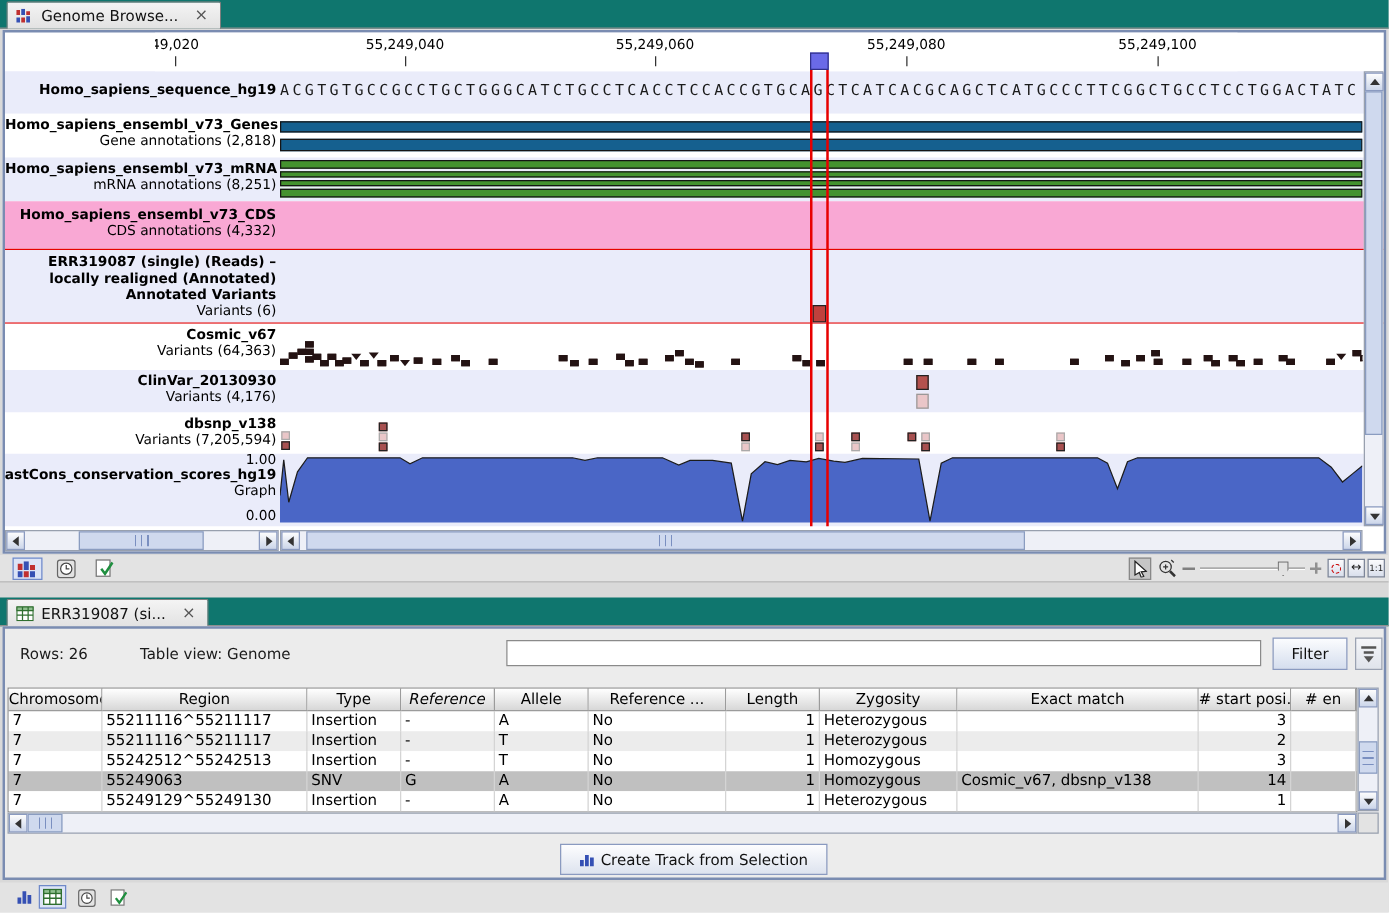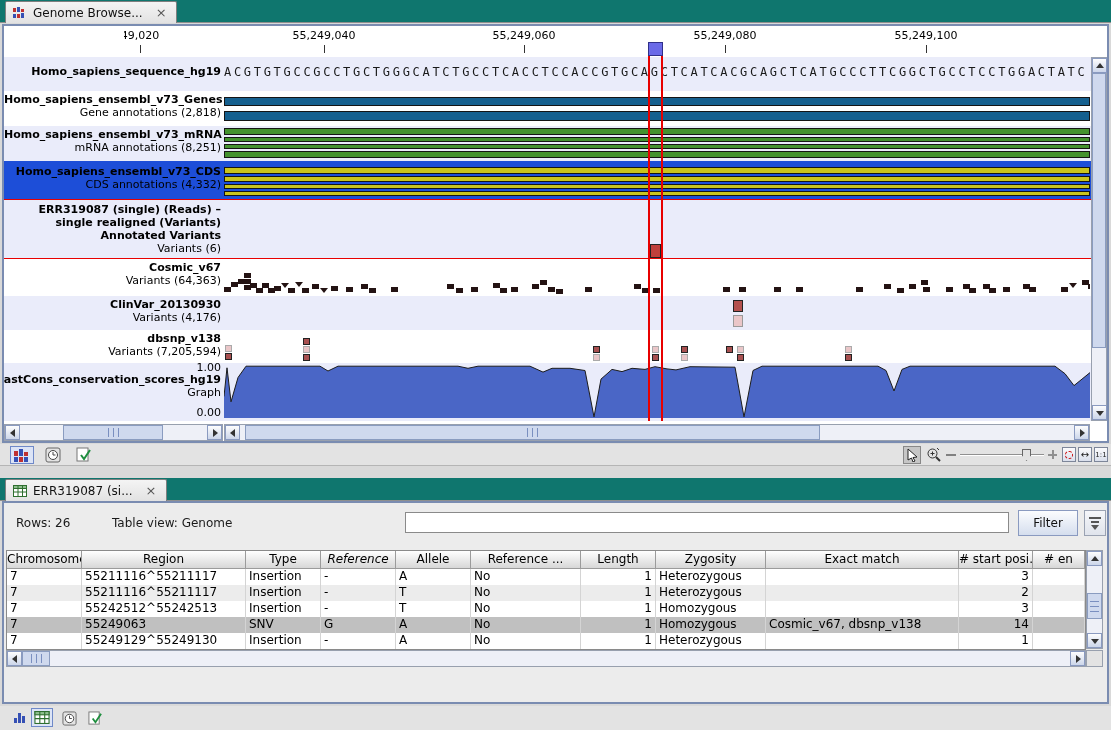--- a/index.html
+++ b/index.html
@@ -20,21 +20,21 @@
   .rtick{position:absolute;top:19px;width:1px;height:8px;background:#333;}
   
   .trow{display:flex;width:1103px;}
   .tlabel{width:220px;position:relative;text-align:right;padding:2px 3px 0 0;overflow:hidden;}
   .tt{font-size:11px;font-weight:bold;line-height:13px;color:#000;}
   .ts{font-size:11px;line-height:13px;color:#000;}
   .tcontent{width:866px;position:relative;overflow:hidden;}
   .t-seq{height:34px;background:#eaecfa;}
   .t-genes{height:35px;background:#fff;}
   .t-mrna{height:35px;background:#eaecfa;}
-  .t-cds{height:38px;background:#1d4ed8;}
+  .t-cds{height:38px;background:#f9a8d4;flex-direction:column;}
   .t-err{height:60px;background:#eaecfa;border-top:1px solid #e80000;border-bottom:1px solid #e80000;}
   .t-cosmic{height:37px;background:#fff;}
   .t-clinvar{height:34px;background:#eaecfa;}
   .t-dbsnp{height:33px;background:#fff;}
   .t-graph{height:58px;background:#eaecfa;}
   .seqtext{position:absolute;left:0;top:8px;font-family:"DejaVu Sans Mono",monospace;font-size:12px;letter-spacing:2.7px;color:#1a1a1a;white-space:nowrap;}
   .bar{position:absolute;left:0;width:866px;border:1px solid #151515;}
   .vmark{position:absolute;}
   .tri{width:0;height:0;border-left:4px solid transparent;border-right:4px solid transparent;border-top:5px solid #241313;background:none !important;border-bottom:none;}
   
@@ -151,21 +151,21 @@
       <div class="bar cbar" style="top: 6px; height: 7px; background: rgb(201, 196, 29);"></div>
       <div class="bar cbar" style="top: 15px; height: 6px; background: rgb(201, 196, 29);"></div>
       <div class="bar cbar" style="top: 23px; height: 5px; background: rgb(201, 196, 29);"></div>
       <div class="bar cbar" style="top: 30px; height: 5px; background: rgb(201, 196, 29);"></div>
     </div>
   </div>
 
   <div class="trow t-err">
     <div class="tlabel" style="padding-top:3px;">
       <div class="tt">ERR319087 (single) (Reads) –</div>
-      <div class="tt">single realigned (Variants)</div>
+      <div class="tt">locally realigned (Annotated)</div>
       <div class="tt">Annotated Variants</div>
       <div class="ts">Variants (6)</div>
     </div>
     <div class="tcontent" id="err-marks">
         <div class="vmark" style="left: 426px; top: 44px; width: 11px; height: 14px; background: rgb(192, 64, 60); border: 1px solid rgb(34, 34, 34);"></div>
       </div>
   </div>
 
   <div class="trow t-cosmic">
     <div class="tlabel">
@@ -479,20 +479,28 @@
     <div class="sb-btn ar-d" style="position:absolute;bottom:0;"></div>
   </div>
 
   <div class="sb" style="left:2px;top:147px;width:1080px;height:17px;">
     <div class="sb-btn ar-l"></div>
     <div class="sb-thumb grip-h" style="left:15px;top:0px;width:28px;height:15px;"></div>
     <div class="sb-btn ar-r" style="position:absolute;right:0;"></div>
   </div>
   <div style="position:absolute;left:1082px;top:147px;width:17px;height:17px;background:#e3e3e3;border:1px solid #98a0ae;"></div>
 
+  <button id="create-track-btn">
+    <span class="chart-ico">
+        <i style="height:5px;"></i>
+        <i style="height:9px;"></i>
+        <i style="height:7px;"></i>
+      </span>
+    <span>Create Track from Selection</span>
+  </button>
 </div>
 
 <div class="toolbar" id="bottom-toolbar">
   <div class="ticon" style="left:14px;top:6px;">
     <span class="chart-ico">
         <i style="height:5px;background:#3550b4;"></i>
         <i style="height:10px;background:#3550b4;"></i>
         <i style="height:7px;background:#3550b4;"></i>
       </span>
   </div>

